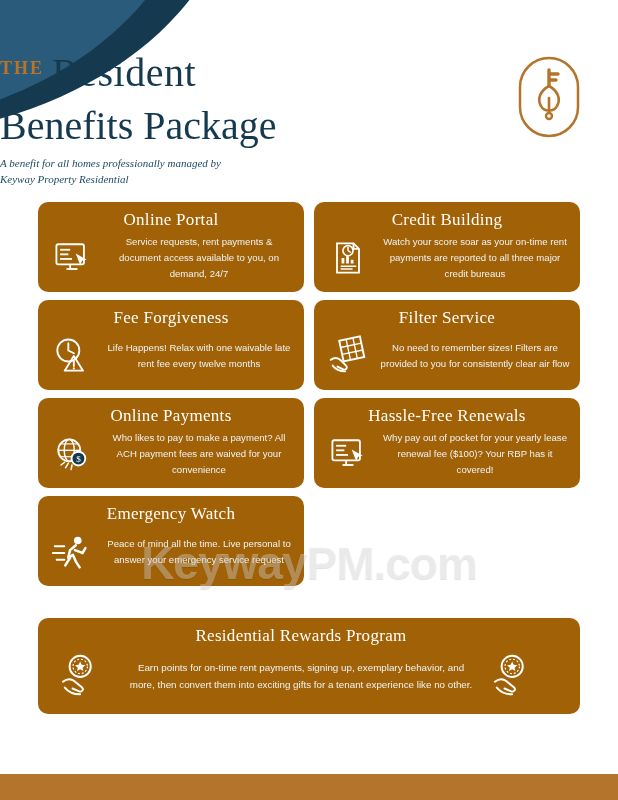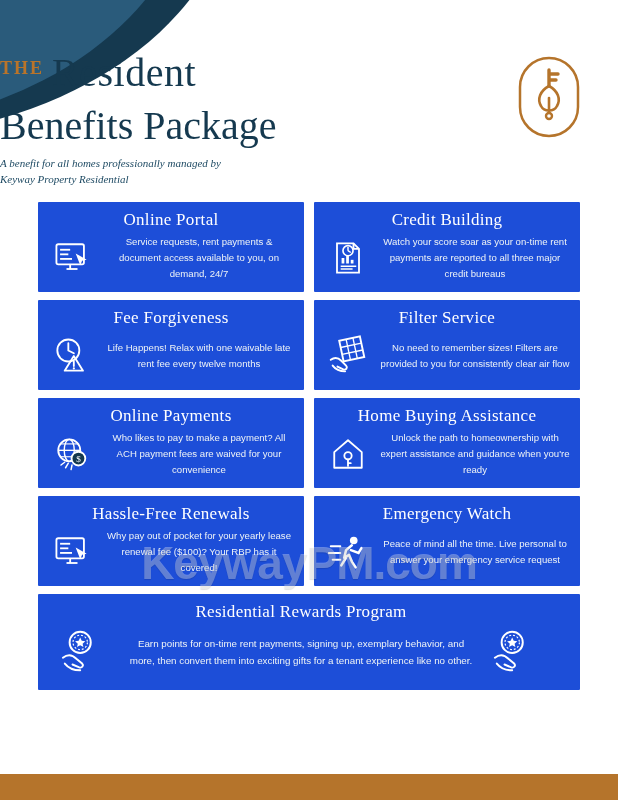--- a/index.html
+++ b/index.html
@@ -98,30 +98,31 @@
   .cards {
     position: absolute;
     left: 38px;
     top: 202px;
     width: 542px;
     display: flex;
     flex-wrap: wrap;
     gap: 8px 10px;
   }
   .card {
-    background: #1d4ed8;
-    border-radius: 1px;
+    background: #a16207;
+    border-radius: 10px;
     width: 266px;
     box-sizing: border-box;
     padding: 8px 10px 10px 10px;
     color: #ffffff;
   }
   .card.wide {
     width: 554px;
     padding: 8px 30px 12px 14px;
+    margin-top: 24px;
   }
   .card-title {
     font-family: "Liberation Serif", serif;
     text-align: center;
     font-size: 17px;
     color: #ffffff;
     letter-spacing: 0.3px;
     margin-bottom: 4px;
   }
   .card-body {
@@ -309,33 +310,20 @@
             <line x1="11" y1="27" x2="31" y2="27" stroke="#ffffff" stroke-width="1.2"></line>
             <circle cx="31" cy="29" r="7.5" fill="#15394f" stroke="#ffffff" stroke-width="2"></circle>
             <text x="31" y="33" text-anchor="middle" font-size="10" font-family="Liberation Serif, serif" fill="#ffffff">$</text>
             <path d="M20 34 l-3 5 M16 33 l-4 3 M24 36 l-1 5" stroke="#ffffff" stroke-width="1.6" stroke-linecap="round"></path>
           </svg>
         </div>
         <div class="card-text">Who likes to pay to make a payment? All ACH payment fees are waived for your convenience</div>
       </div>
     </div>
 
-    <div class="card">
-      <div class="card-title">Home Buying Assistance</div>
-      <div class="card-body">
-        <div class="card-icon">
-          <svg viewBox="0 0 48 48" width="44" height="44">
-            <path d="M24 9 L39 22 v17 h-30 v-17 z" fill="none" stroke="#ffffff" stroke-width="2" stroke-linejoin="round"></path>
-            <circle cx="24" cy="26" r="4" fill="none" stroke="#ffffff" stroke-width="2"></circle>
-            <path d="M24 30 v7 M24 34 h3" stroke="#ffffff" stroke-width="2" stroke-linecap="round"></path>
-          </svg>
-        </div>
-        <div class="card-text">Unlock the path to homeownership with expert assistance and guidance when you're ready</div>
-      </div>
-    </div>
 
     <div class="card">
       <div class="card-title">Hassle-Free Renewals</div>
       <div class="card-body">
         <div class="card-icon">
           <svg viewBox="0 0 48 48" width="44" height="44">
             <rect x="7" y="9" width="30" height="22" rx="2" fill="none" stroke="#ffffff" stroke-width="2"></rect>
             <line x1="11" y1="15" x2="22" y2="15" stroke="#ffffff" stroke-width="2"></line>
             <line x1="11" y1="20" x2="20" y2="20" stroke="#ffffff" stroke-width="2"></line>
             <line x1="11" y1="25" x2="24" y2="25" stroke="#ffffff" stroke-width="2"></line>

